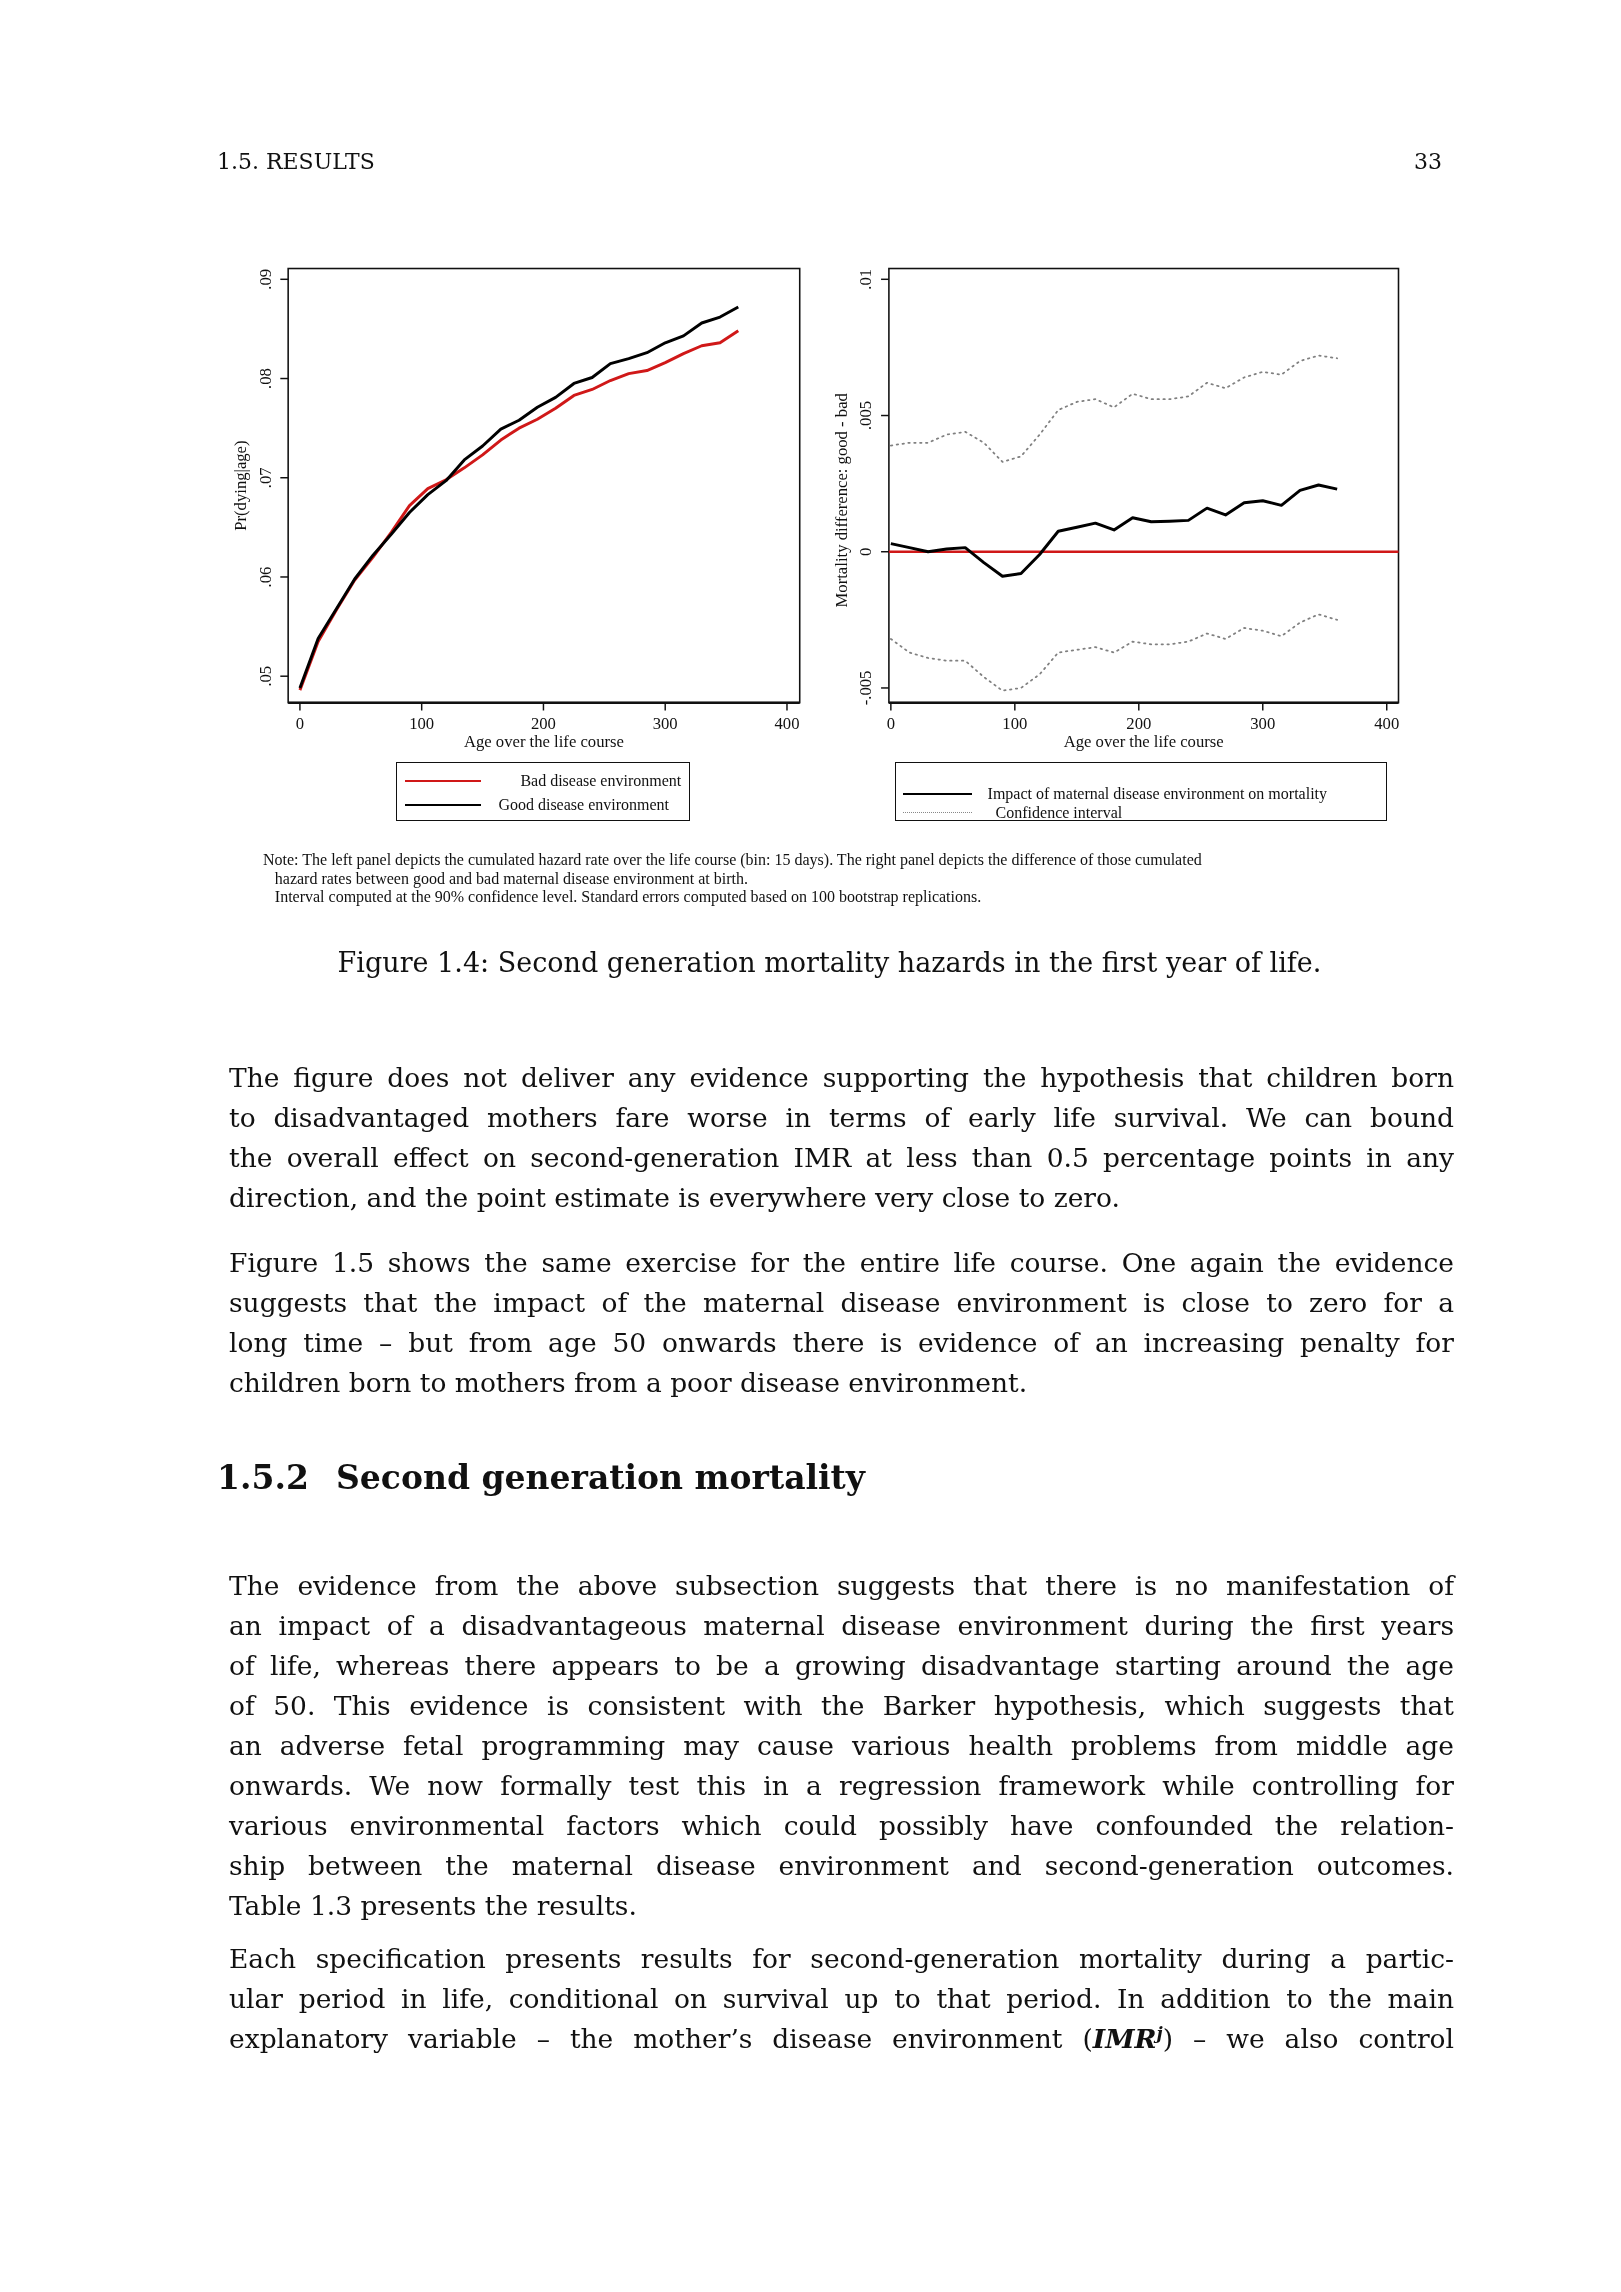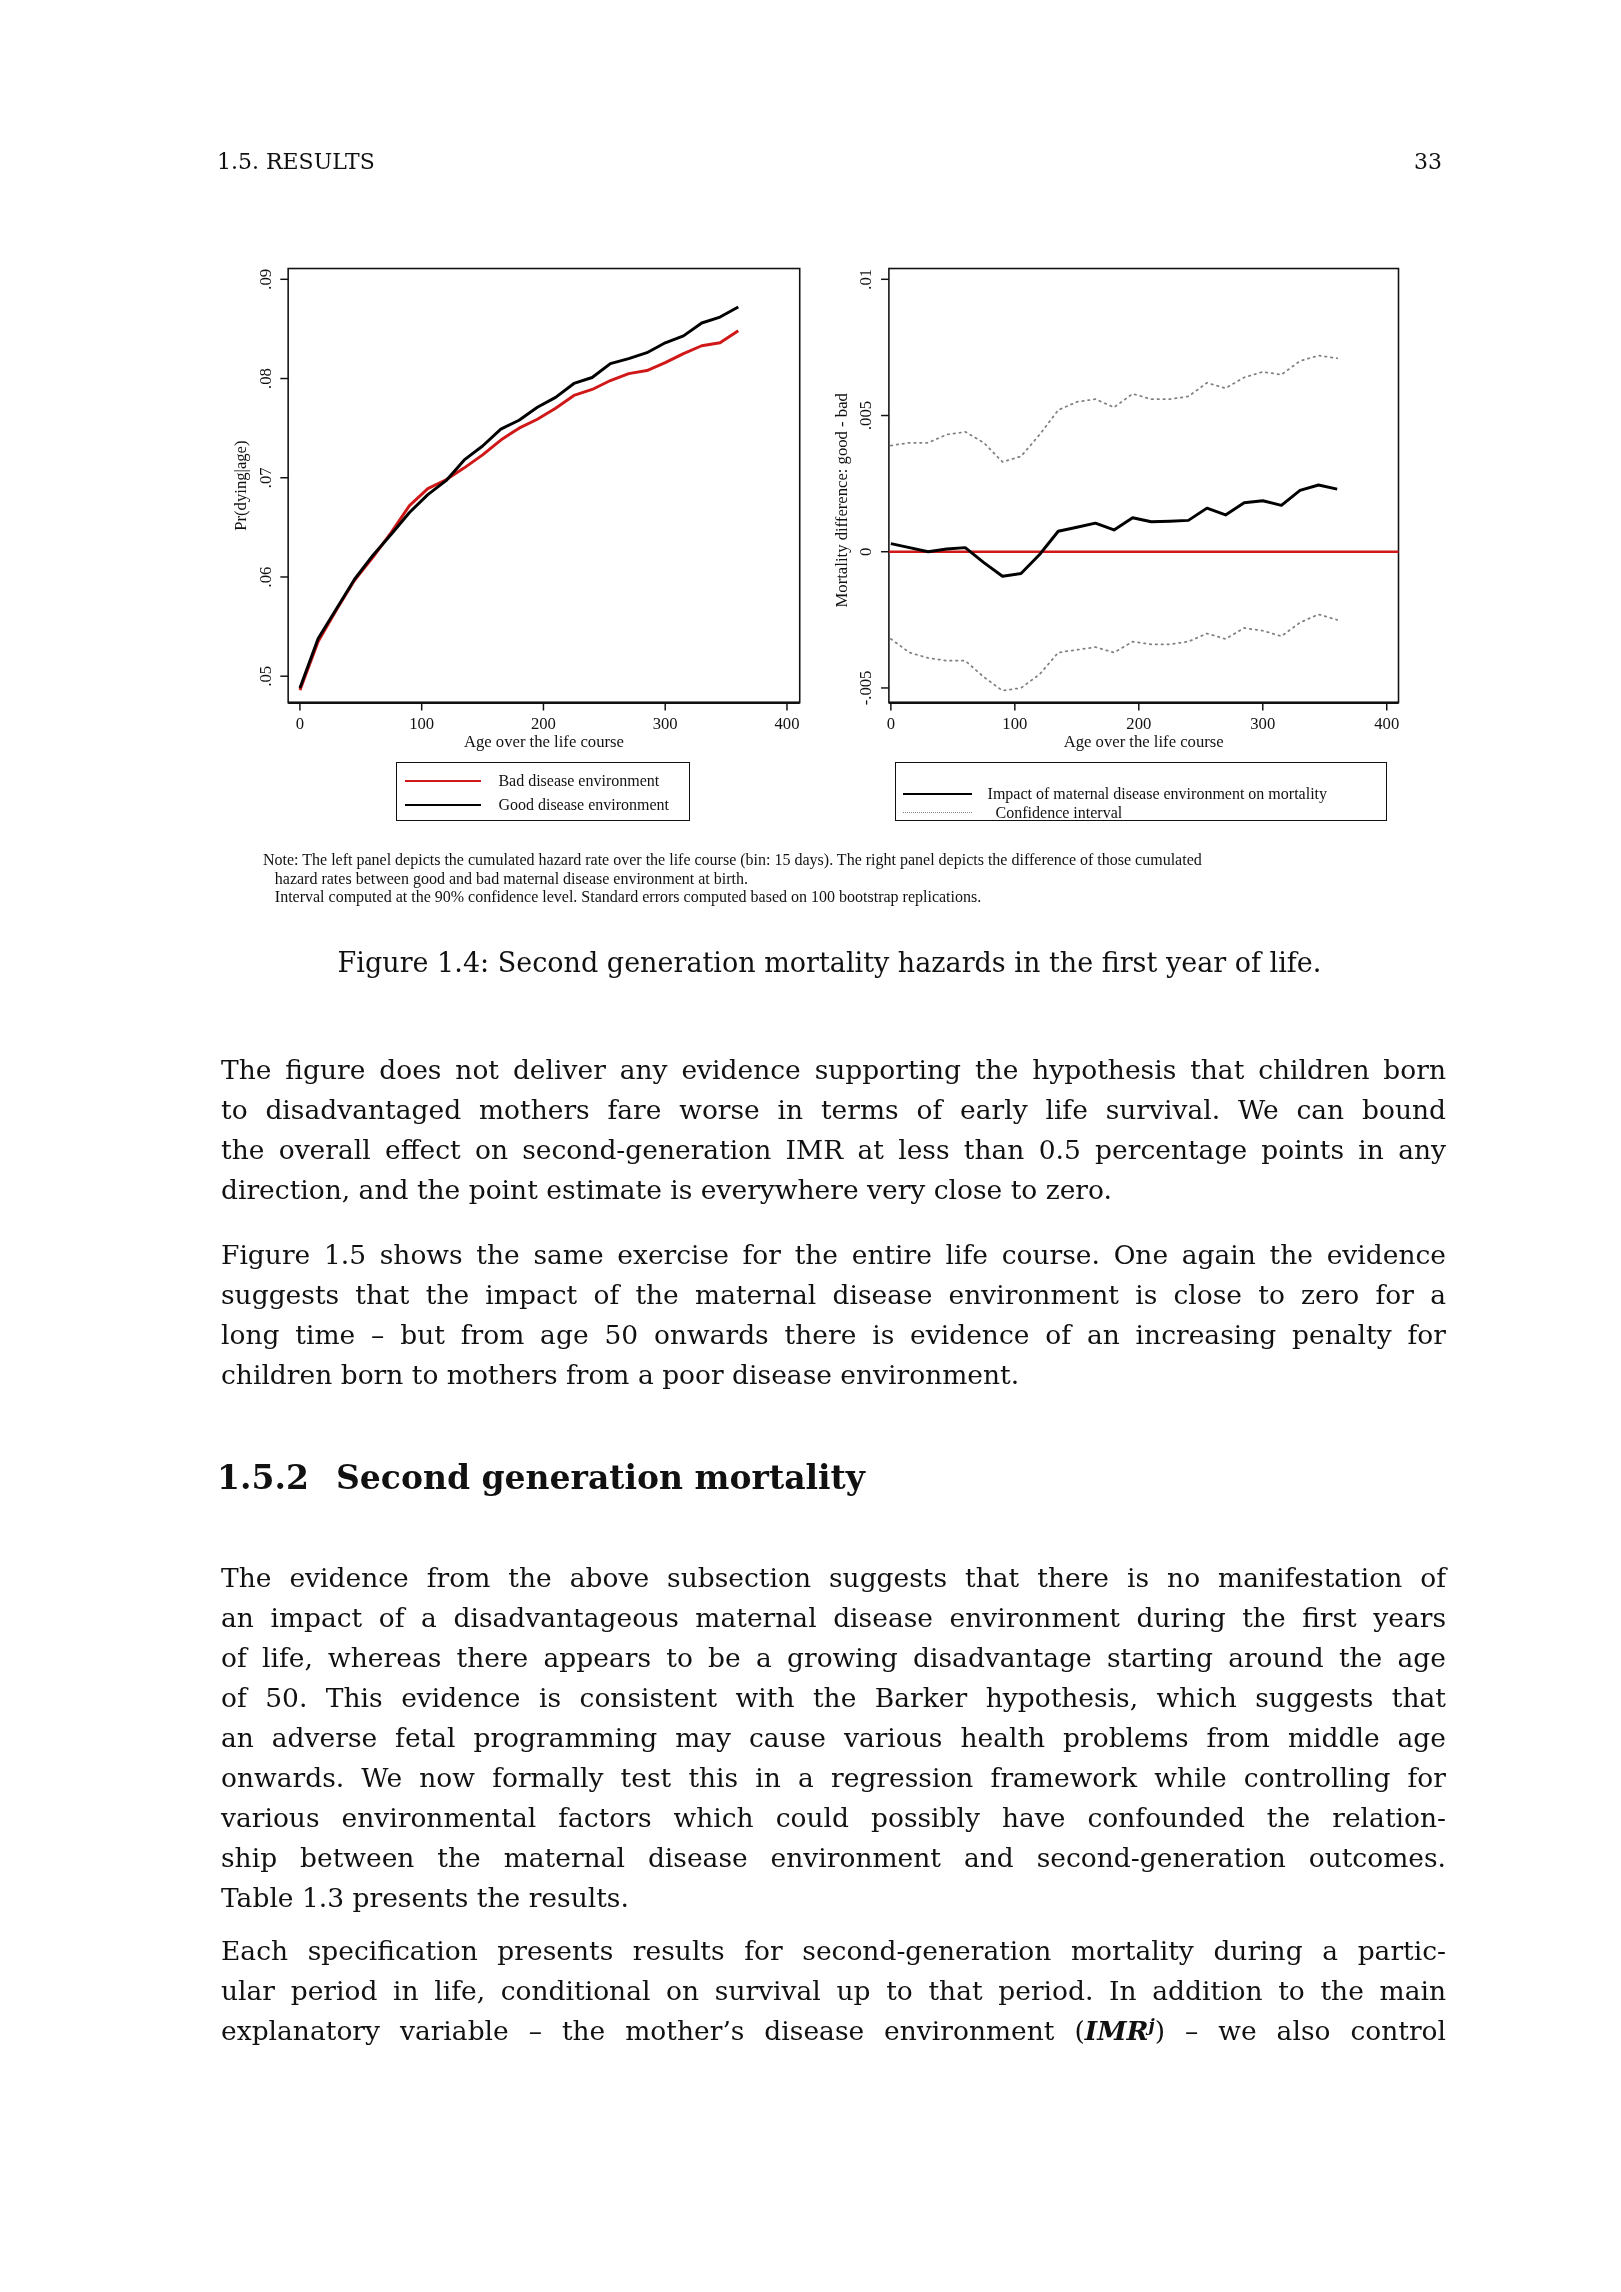--- a/index.html
+++ b/index.html
@@ -8,21 +8,21 @@
     font-family: "DejaVu Serif", serif; font-size: 22px; letter-spacing: 0px; }
   .running-head .title { position: absolute; left: 0; top: 0; }
   .running-head .pageno { position: absolute; right: 0; top: 0; }
   svg.chart { position: absolute; overflow: visible; }
   .note { position: absolute; left: 222px; top: 851px; width: 1206px; font-family: "Liberation Serif", serif;
     font-size: 16px; line-height: 18.6px; color: #111; margin-left: 41px; }
   .note .line2, .note .line3 { padding-left: 11.8px; display: block; }
   .caption { position: absolute; left: 217px; top: 947px; width: 1225px; text-align: center;
     font-family: "DejaVu Serif", serif; font-size: 27px; }
   .para { position: absolute; left: 217px; width: 1225px; font-family: "DejaVu Serif", serif;
-    font-size: 26.5px; line-height: 40px; text-align: justify; margin: 4px; }
+    font-size: 26.5px; line-height: 40px; text-align: justify; margin: 12px; }
   .para .line { display: block; text-align: justify; text-align-last: justify; white-space: nowrap; }
   .para .line.last { text-align-last: left; }
   .section-heading { position: absolute; left: 217px; top: 1458px; font-family: "DejaVu Serif", serif;
     font-weight: bold; font-size: 33px; }
   .section-heading .num { display: inline-block; width: 119px; }
   .legend-box { position: absolute; border: 1.5px solid #111; background: #fff;
     font-family: "Liberation Serif", serif; font-size: 16px; }
   .legend-item { position: absolute; left: 0; height: 19.6px; display: flex; align-items: center; }
   .legend-swatch { display: inline-block; width: 76px; margin-left: 7.8px; margin-right: 17.6px; }
   .italic { font-style: italic; font-weight: bold; }
@@ -88,21 +88,21 @@
     <text x="1415" y="744" font-family="&quot;Liberation Serif&quot;, serif" font-size="17" text-anchor="middle" fill="#111">400</text>
     <text x="1167" y="762" font-family="&quot;Liberation Serif&quot;, serif" font-size="17" text-anchor="middle" fill="#111">Age over the life course</text>
     <text x="864" y="510.5" font-family="&quot;Liberation Serif&quot;, serif" font-size="17" text-anchor="middle" fill="#111" transform="rotate(-90 864 510.5)">Mortality difference: good - bad</text>
     <line x1="907" y1="563" x2="1427" y2="563" stroke="#d01818" stroke-width="2.4"></line>
     <polyline points="909.0,554.7 928.0,558.8 947.0,563.0 965.9,560.2 984.9,558.8 1003.9,574.1 1022.9,588.0 1041.8,585.2 1060.8,565.8 1079.8,542.1 1098.8,538.0 1117.7,533.8 1136.7,540.8 1155.7,528.3 1174.7,532.4 1193.6,531.9 1212.6,531.0 1231.6,518.5 1250.5,525.5 1269.5,513.0 1288.5,511.0 1307.5,515.7 1326.5,500.4 1345.4,494.9 1364.4,499.1" fill="none" stroke="#000000" stroke-linejoin="round" stroke-width="3"></polyline>
     <polyline points="909.0,454.6 928.0,451.8 947.0,451.8 965.9,443.5 984.9,440.7 1003.9,451.8 1022.9,471.3 1041.8,465.7 1060.8,443.5 1079.8,418.4 1098.8,410.1 1117.7,407.3 1136.7,415.7 1155.7,401.8 1174.7,407.3 1193.6,407.3 1212.6,404.5 1231.6,390.6 1250.5,396.2 1269.5,385.1 1288.5,379.5 1307.5,382.3 1326.5,368.4 1345.4,362.8 1364.4,365.6" fill="none" stroke="#808080" stroke-linejoin="round" stroke-width="1.8" stroke-dasharray="1.5 4.5" stroke-linecap="round"></polyline>
     <polyline points="909.0,652.0 928.0,665.9 947.0,671.4 965.9,674.2 984.9,674.2 1003.9,690.9 1022.9,704.8 1041.8,702.0 1060.8,688.1 1079.8,665.9 1098.8,663.1 1117.7,660.3 1136.7,665.9 1155.7,654.7 1174.7,657.5 1193.6,657.5 1212.6,654.7 1231.6,646.4 1250.5,652.0 1269.5,640.8 1288.5,643.6 1307.5,649.2 1326.5,635.3 1345.4,626.9 1364.4,632.5" fill="none" stroke="#808080" stroke-linejoin="round" stroke-width="1.8" stroke-dasharray="1.5 4.5" stroke-linecap="round"></polyline>
   </svg>
 
 <div class="legend-box" style="left:396px; top:762px; width:292px; height:57px;">
-  <div class="legend-item" style="top:7.8px;">
+  <div class="legend-item" style="top:7.8px;gap:22px;">
     <span class="legend-swatch" style="border-top:2px solid #d01818;"></span>
     <span>Bad disease environment</span>
   </div>
   <div class="legend-item" style="top:32px;">
     <span class="legend-swatch" style="border-top:2px solid #000;"></span>
     <span>Good disease environment</span>
   </div>
 </div>
 
 <div class="legend-box" style="left:895px; top:762px; width:490px; height:57px;">

